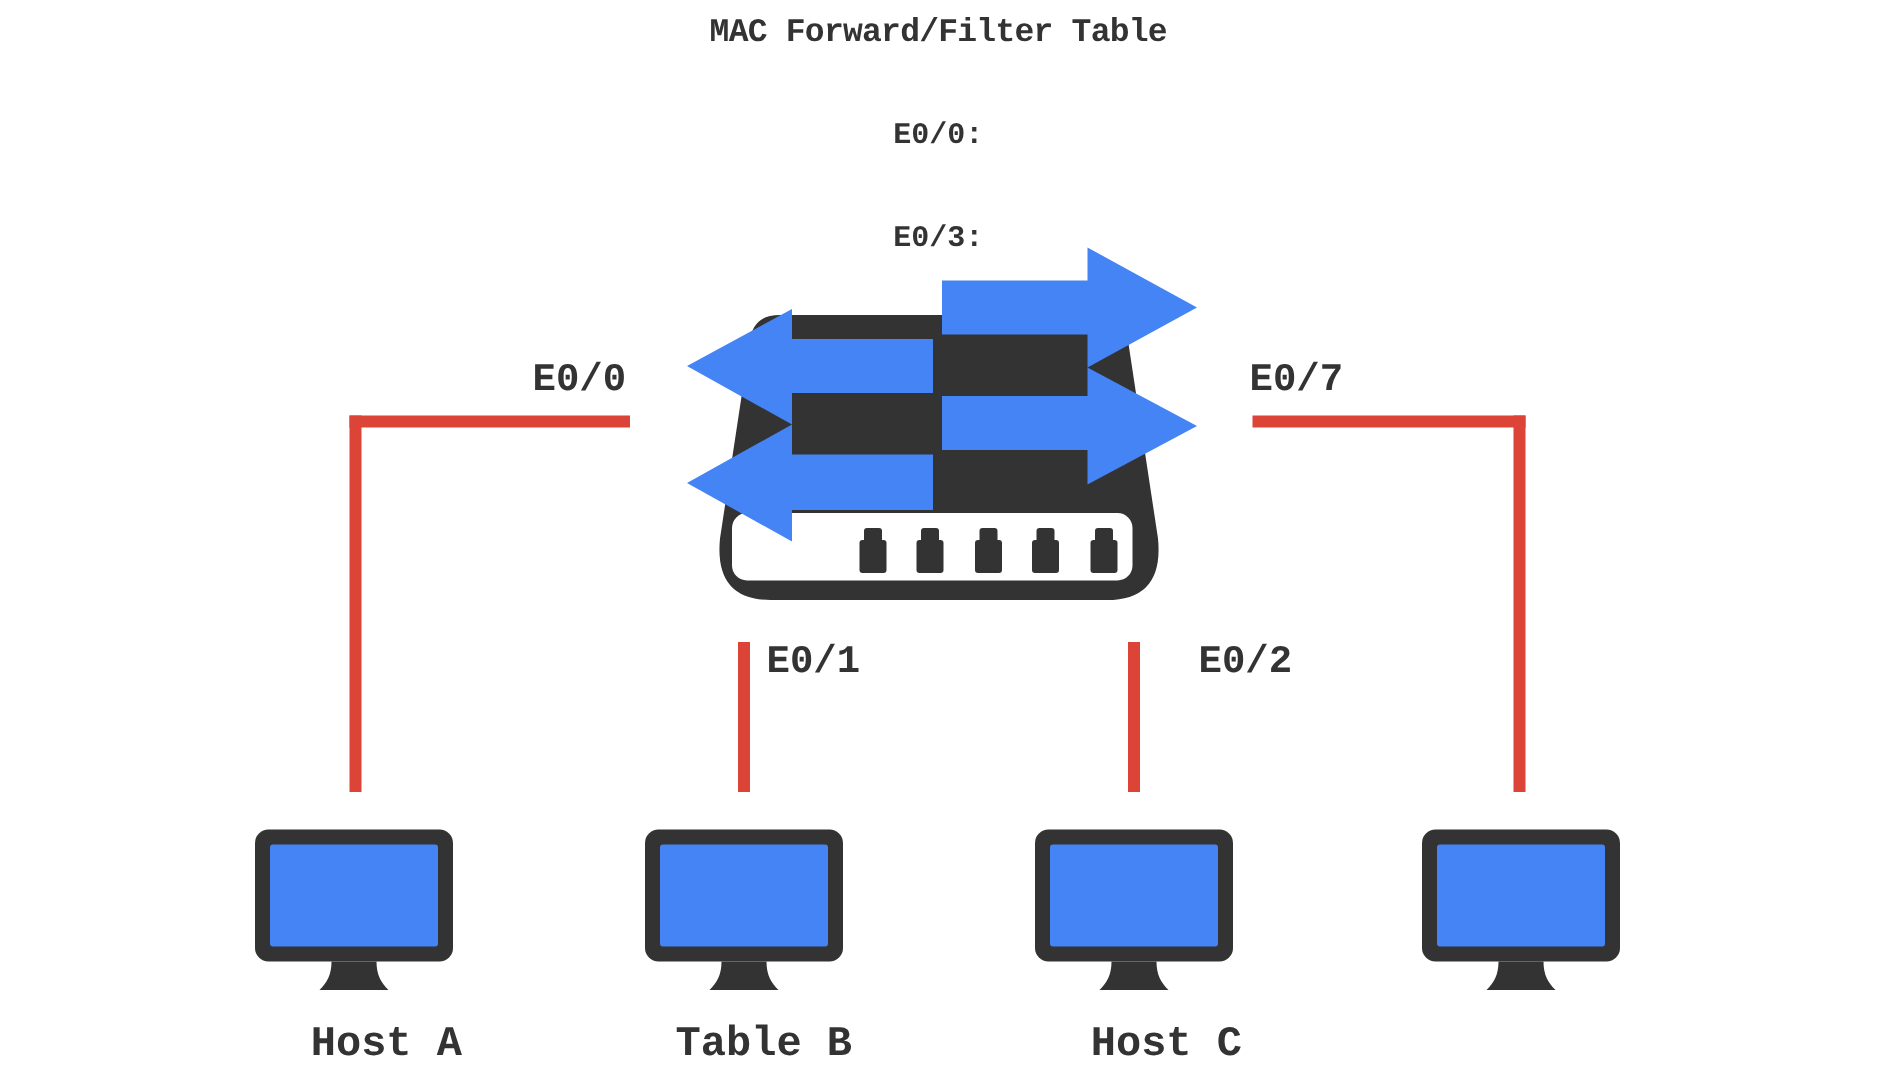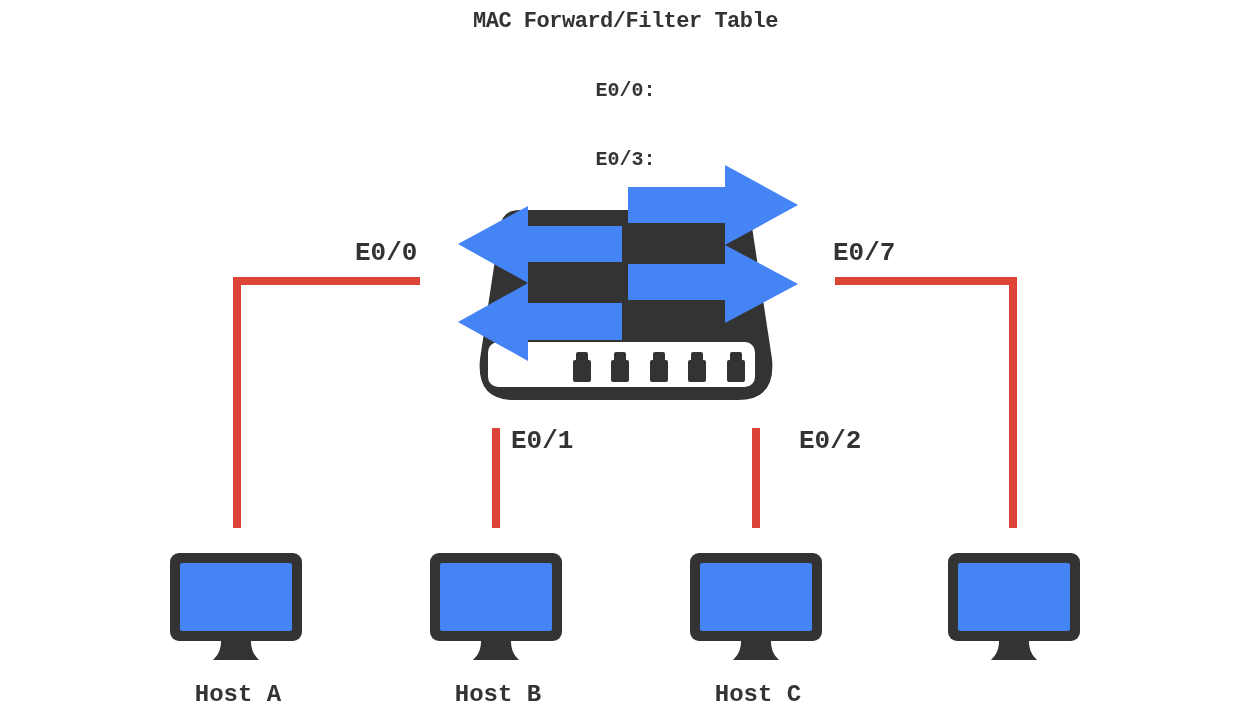--- a/index.html
+++ b/index.html
@@ -15,21 +15,21 @@
   .header-block{
     top:8px; left:0; right:0; text-align:center; font-weight:bold;
   }
   .header-title{font-size:22px; line-height:28px; letter-spacing:-0.5px;}
   .header-entry{font-size:20px; line-height:29px;margin-top:40px;}
   .port-label{
     font-size:26px; font-weight:bold; color:var(--dark); white-space:nowrap;
   }
   .red-line{background:var(--red);}
   .host-label{
-    width:140px; text-align:center; font-size:24px; font-weight:bold;
+    width:140px; text-align:right; font-size:28px; font-weight:bold;
   }
   .f-dark{fill:var(--dark);}
   .f-blue{fill:var(--blue);}
   .f-white{fill:var(--white);}
 </style>
 </head>
 <body>
 
 <div class="canvas">
 
@@ -89,16 +89,16 @@
     <rect class="f-blue" x="12" y="12" width="112" height="68" rx="2"></rect>
     <path class="f-dark" d="M53,90 L83,90 C83,99 86,104 91,109 L45,109 C50,104 53,99 53,90 Z"></path>
   </svg>
   <svg class="abs" style="left:946px; top:551px;" width="140" height="112" viewBox="0 0 140 112">
     <rect class="f-dark" x="2" y="2" width="132" height="88" rx="9"></rect>
     <rect class="f-blue" x="12" y="12" width="112" height="68" rx="2"></rect>
     <path class="f-dark" d="M53,90 L83,90 C83,99 86,104 91,109 L45,109 C50,104 53,99 53,90 Z"></path>
   </svg>
 
   <div class="abs host-label" style="left:168px; top:681px;">Host A</div>
-  <div class="abs host-label" style="left:428px; top:681px;">Host B</div>
+  <div class="abs host-label" style="left:428px; top:681px;">Table B</div>
   <div class="abs host-label" style="left:688px; top:681px;">Host C</div>
 
 </div>
 
 </body></html>

